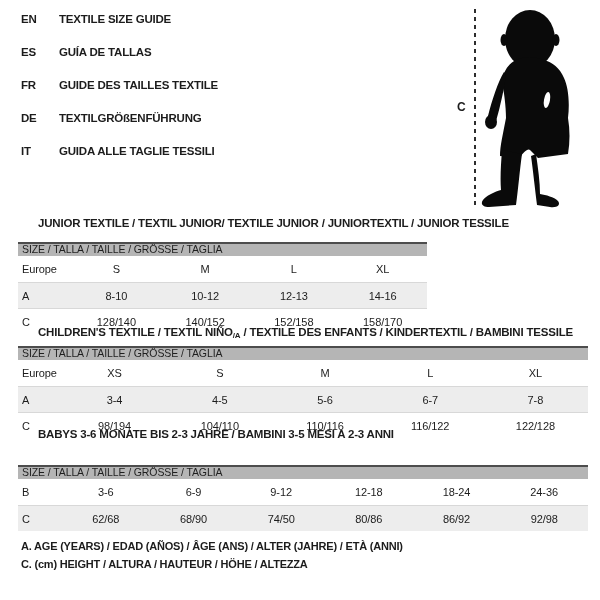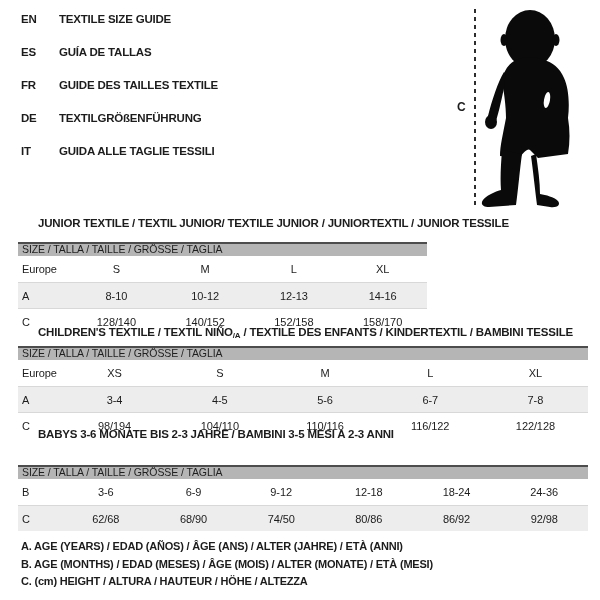--- a/index.html
+++ b/index.html
@@ -215,15 +215,14 @@
     <span class="cell">68/90</span>
     <span class="cell">74/50</span>
     <span class="cell">80/86</span>
     <span class="cell">86/92</span>
     <span class="cell">92/98</span>
   </div>
 </div>
 
 <div class="footnotes">
   <div>A. AGE (YEARS) / EDAD (AÑOS) / ÂGE (ANS) / ALTER (JAHRE) / ETÀ (ANNI)</div>
-  <div>B. AGE (MONTHS) / EDAD (MESES) / ÂGE (MOIS) / ALTER (MONATE) / ETÀ (MESI)</div>
   <div>C. (cm) HEIGHT / ALTURA / HAUTEUR / HÖHE / ALTEZZA</div>
 </div>
 
 </body></html>

